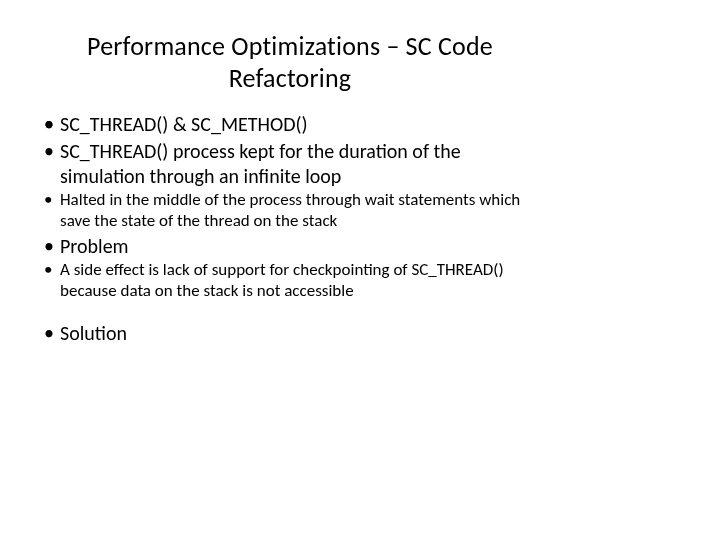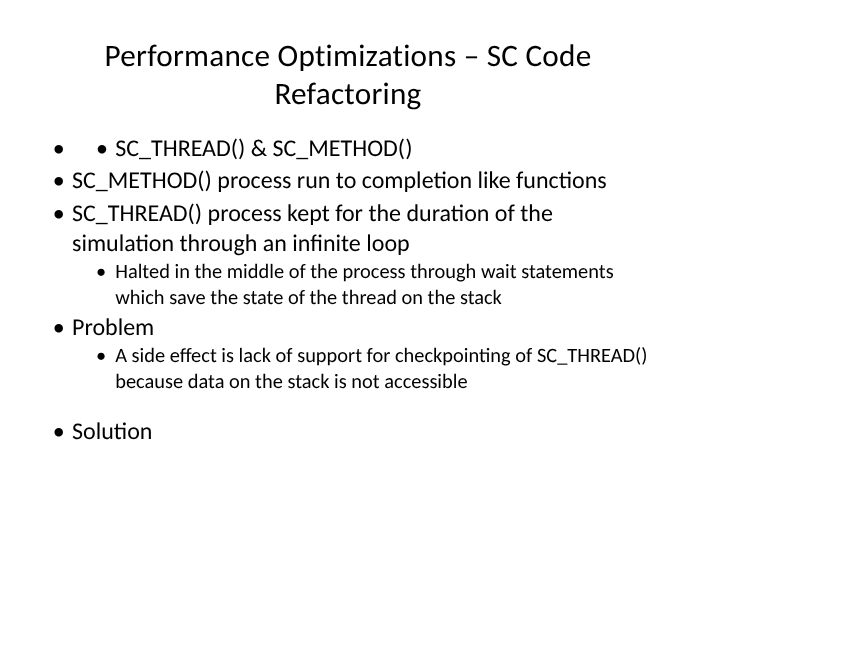--- a/index.html
+++ b/index.html
@@ -41,21 +41,20 @@
   }
   ul.lvl1 {
     margin-left: 24px;
     font-size: 20px;
   }
   ul.lvl1 > li {
     margin-bottom: 2px;
     padding-left: 0;
   }
   ul.lvl2 {
-    margin-left: 36px;
     font-size: 20px;
   }
   ul.lvl2.small {
     font-size: 17px;
   }
   ul.lvl2 > li {
     margin-bottom: 2px;
   }
   .gap {
     height: 18px;
@@ -67,23 +66,20 @@
 <div class="slide">
   <div class="title">Performance Optimizations – SC Code Refactoring</div>
 
   <ul class="lvl1">
     <li>
       <ul class="lvl2">
         <li>
           <span> SC_THREAD() &amp; SC_METHOD()</span>
         </li>
       </ul>
-    </li>
-    <li>
-      <span>SC_METHOD() process run to completion like functions</span>
     </li>
     <li>
       <span>SC_THREAD() process kept for the duration of the simulation through an infinite loop</span>
       <ul class="lvl2 small">
         <li>
           <span>Halted in the middle of the process through wait statements which save the state of the thread on the stack</span>
         </li>
       </ul>
     </li>
     <li>

